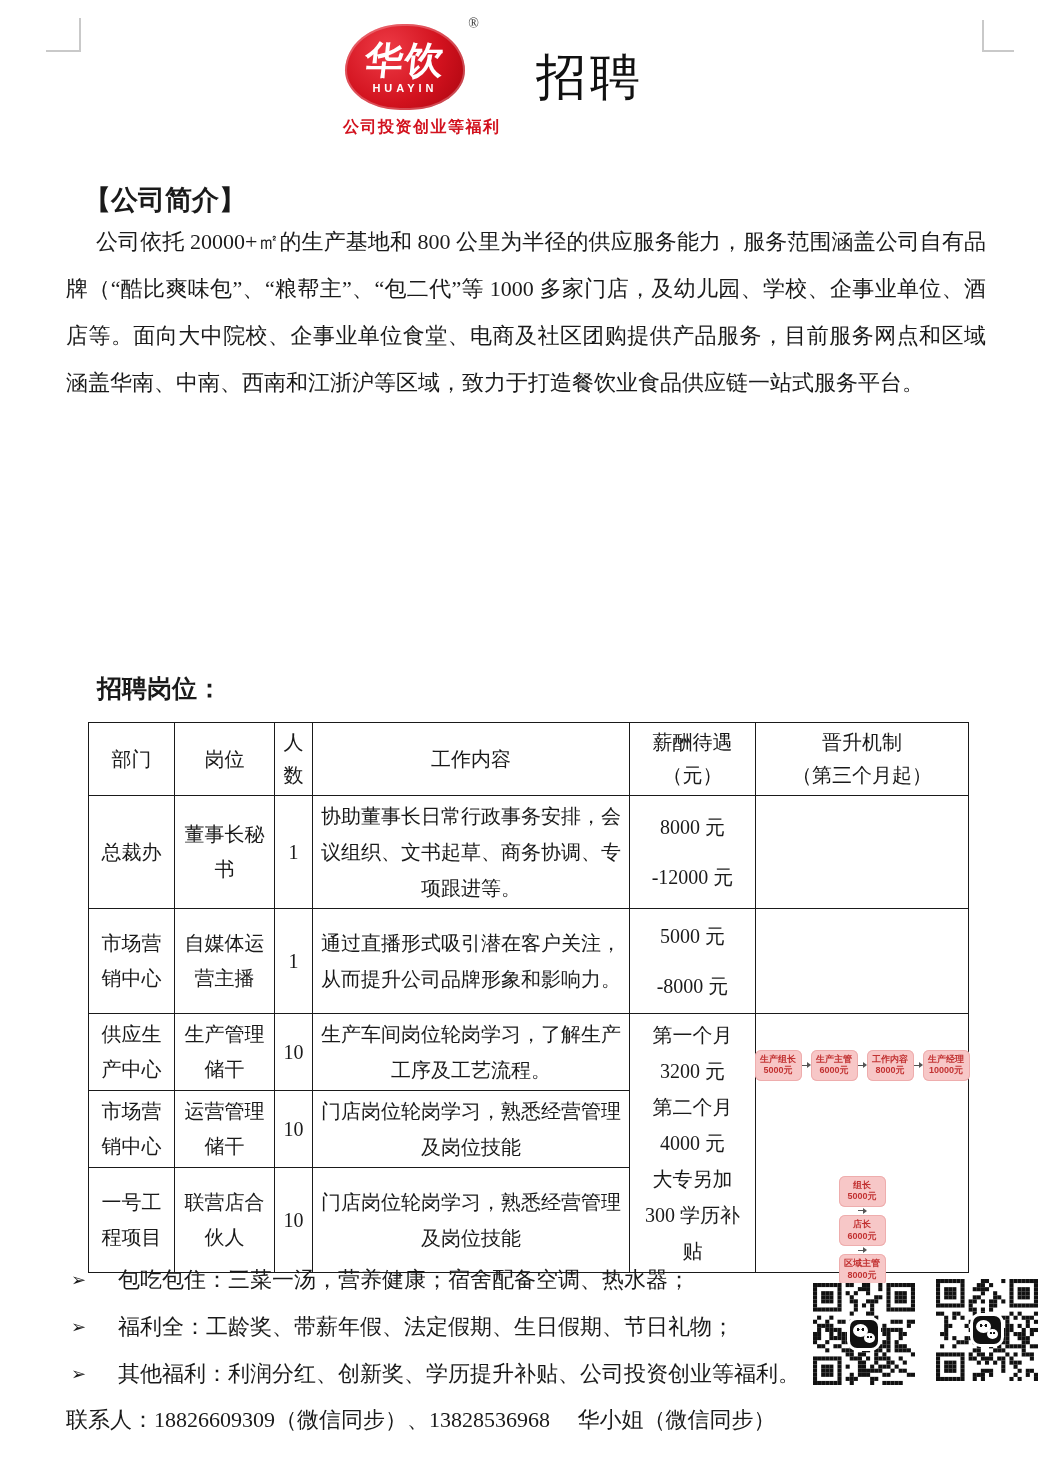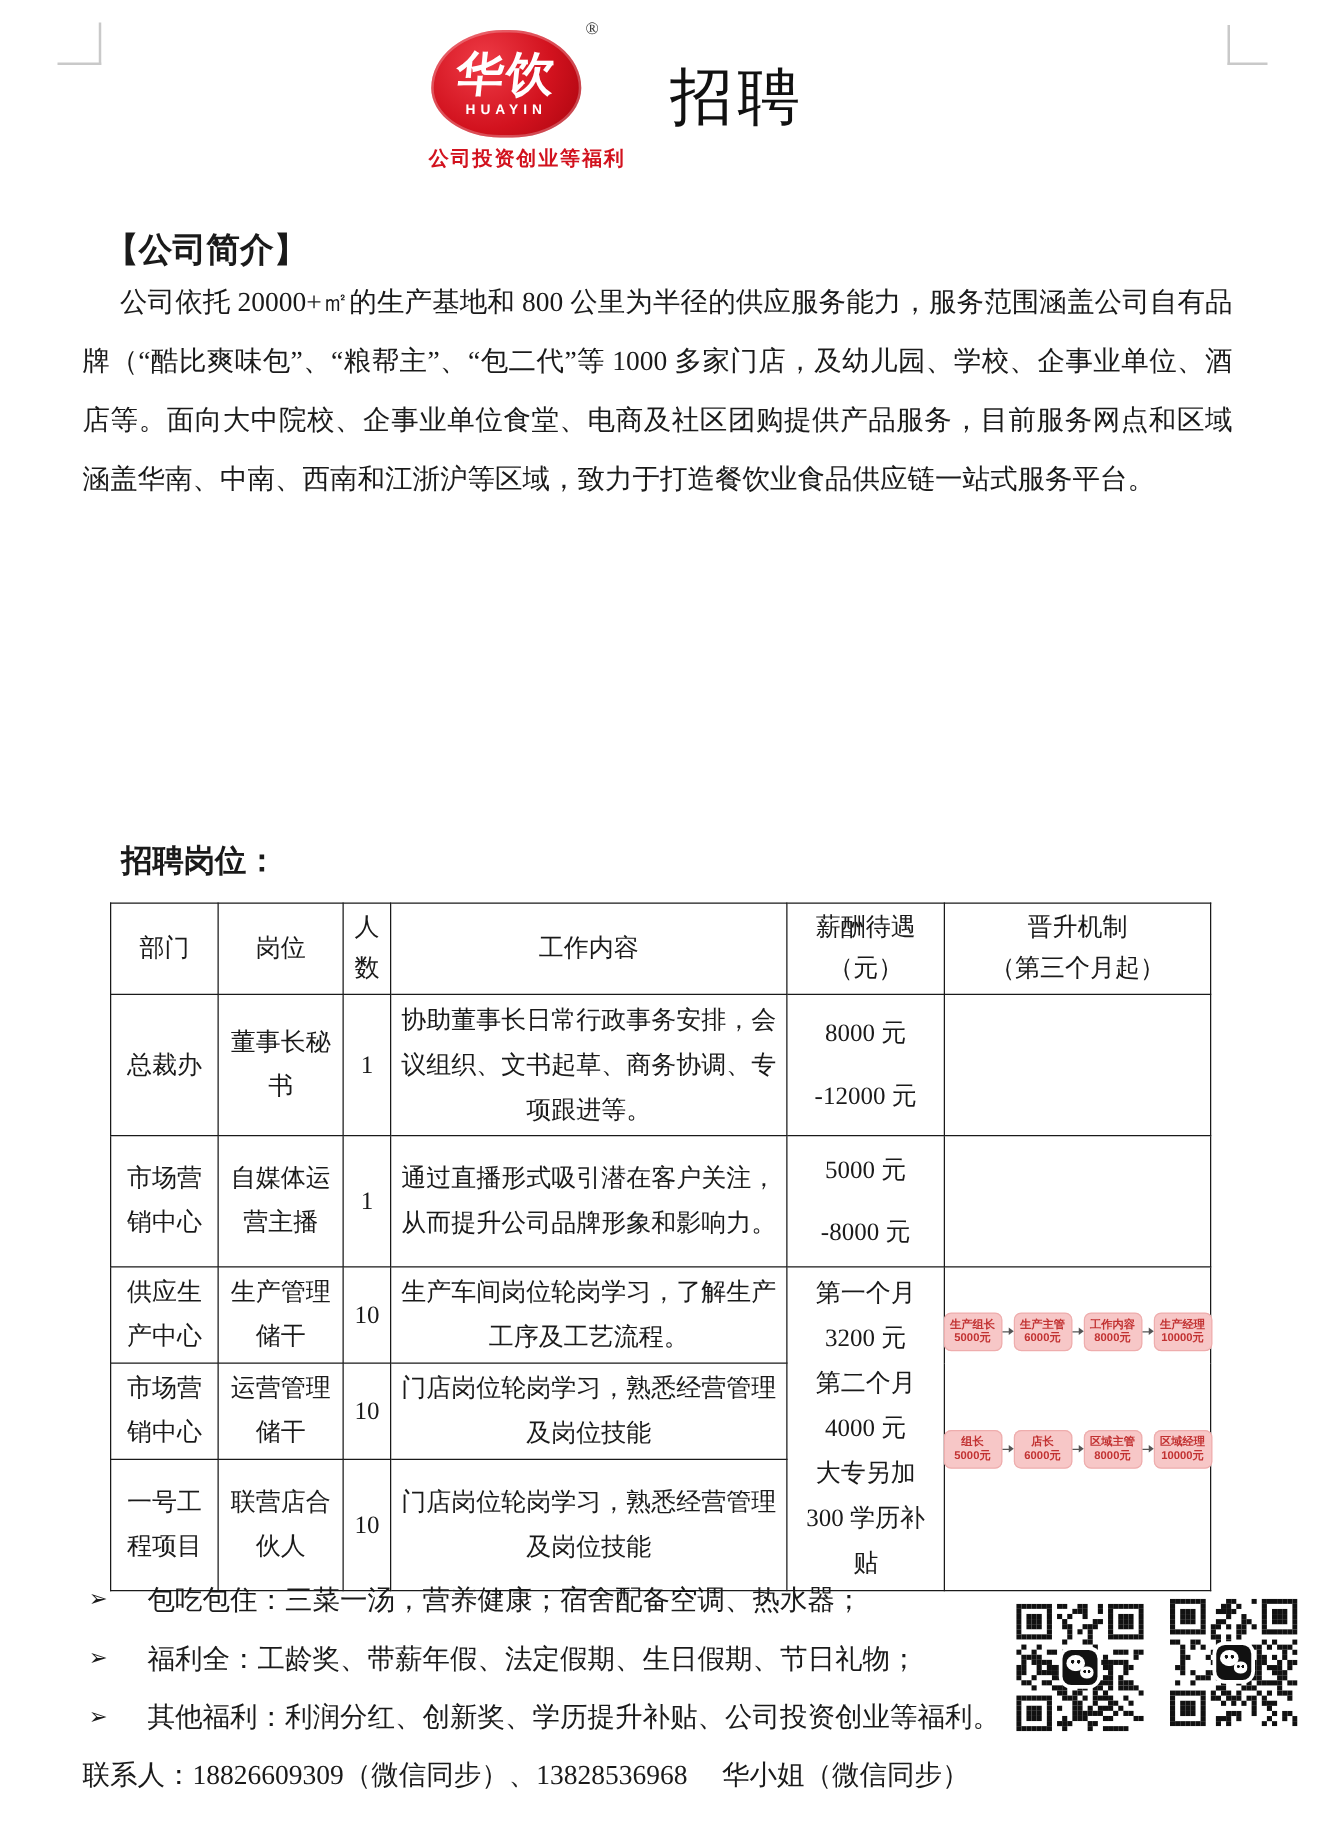--- a/index.html
+++ b/index.html
@@ -50,21 +50,21 @@
   .jobs td.dept,.jobs td.pos { line-height:35px; padding:2px 7px; }
   .jobs td.duties { padding:2px 8px; line-height:36px; }
   .jobs td.salary { line-height:50px; white-space:pre-line; }
   .jobs td.salary-merged { line-height:36px; white-space:pre-line; }
   .jobs tr.r1 td{height:108px} .jobs tr.r2 td{height:100px}
   .jobs tr.r3 td{height:74px}  .jobs tr.r4 td{height:68px} .jobs tr.r5 td{height:105px}
   .jobs td.promo { padding:0; }
   .promo-wrap { position:relative; height:247px; width:100%; }
   .flow { position:absolute; left:0; right:0; display:flex; align-items:center;
     justify-content:center; padding:0 2px; }
-  .flow-1 { top:30px; } .flow-2 { top:124px; }
+  .flow-1 { top:30px; } .flow-2 { top:156px;flex-direction:column; }
   .fbox { width:47px; flex:0 0 auto; background:#f7c7c7; border-radius:6px;
     padding:4px 1px; color:#c23232; font-weight:bold; font-size:9px; line-height:1.3;
     font-family:"Liberation Sans","DejaVu Sans",sans-serif; text-align:center;
     box-shadow:inset 0 0 0 1px #eeadad; }
   .fbox span { display:block; white-space:nowrap; }
   .farrow { position:relative; width:9px; height:8px; flex:0 0 auto; }
   .farrow::before { content:""; position:absolute; left:0; right:2px; top:3.5px;
     border-top:1px solid #555; }
   .farrow::after { content:""; position:absolute; right:0; top:1px;
     border-left:4px solid #555; border-top:3px solid transparent; border-bottom:3px solid transparent; }

